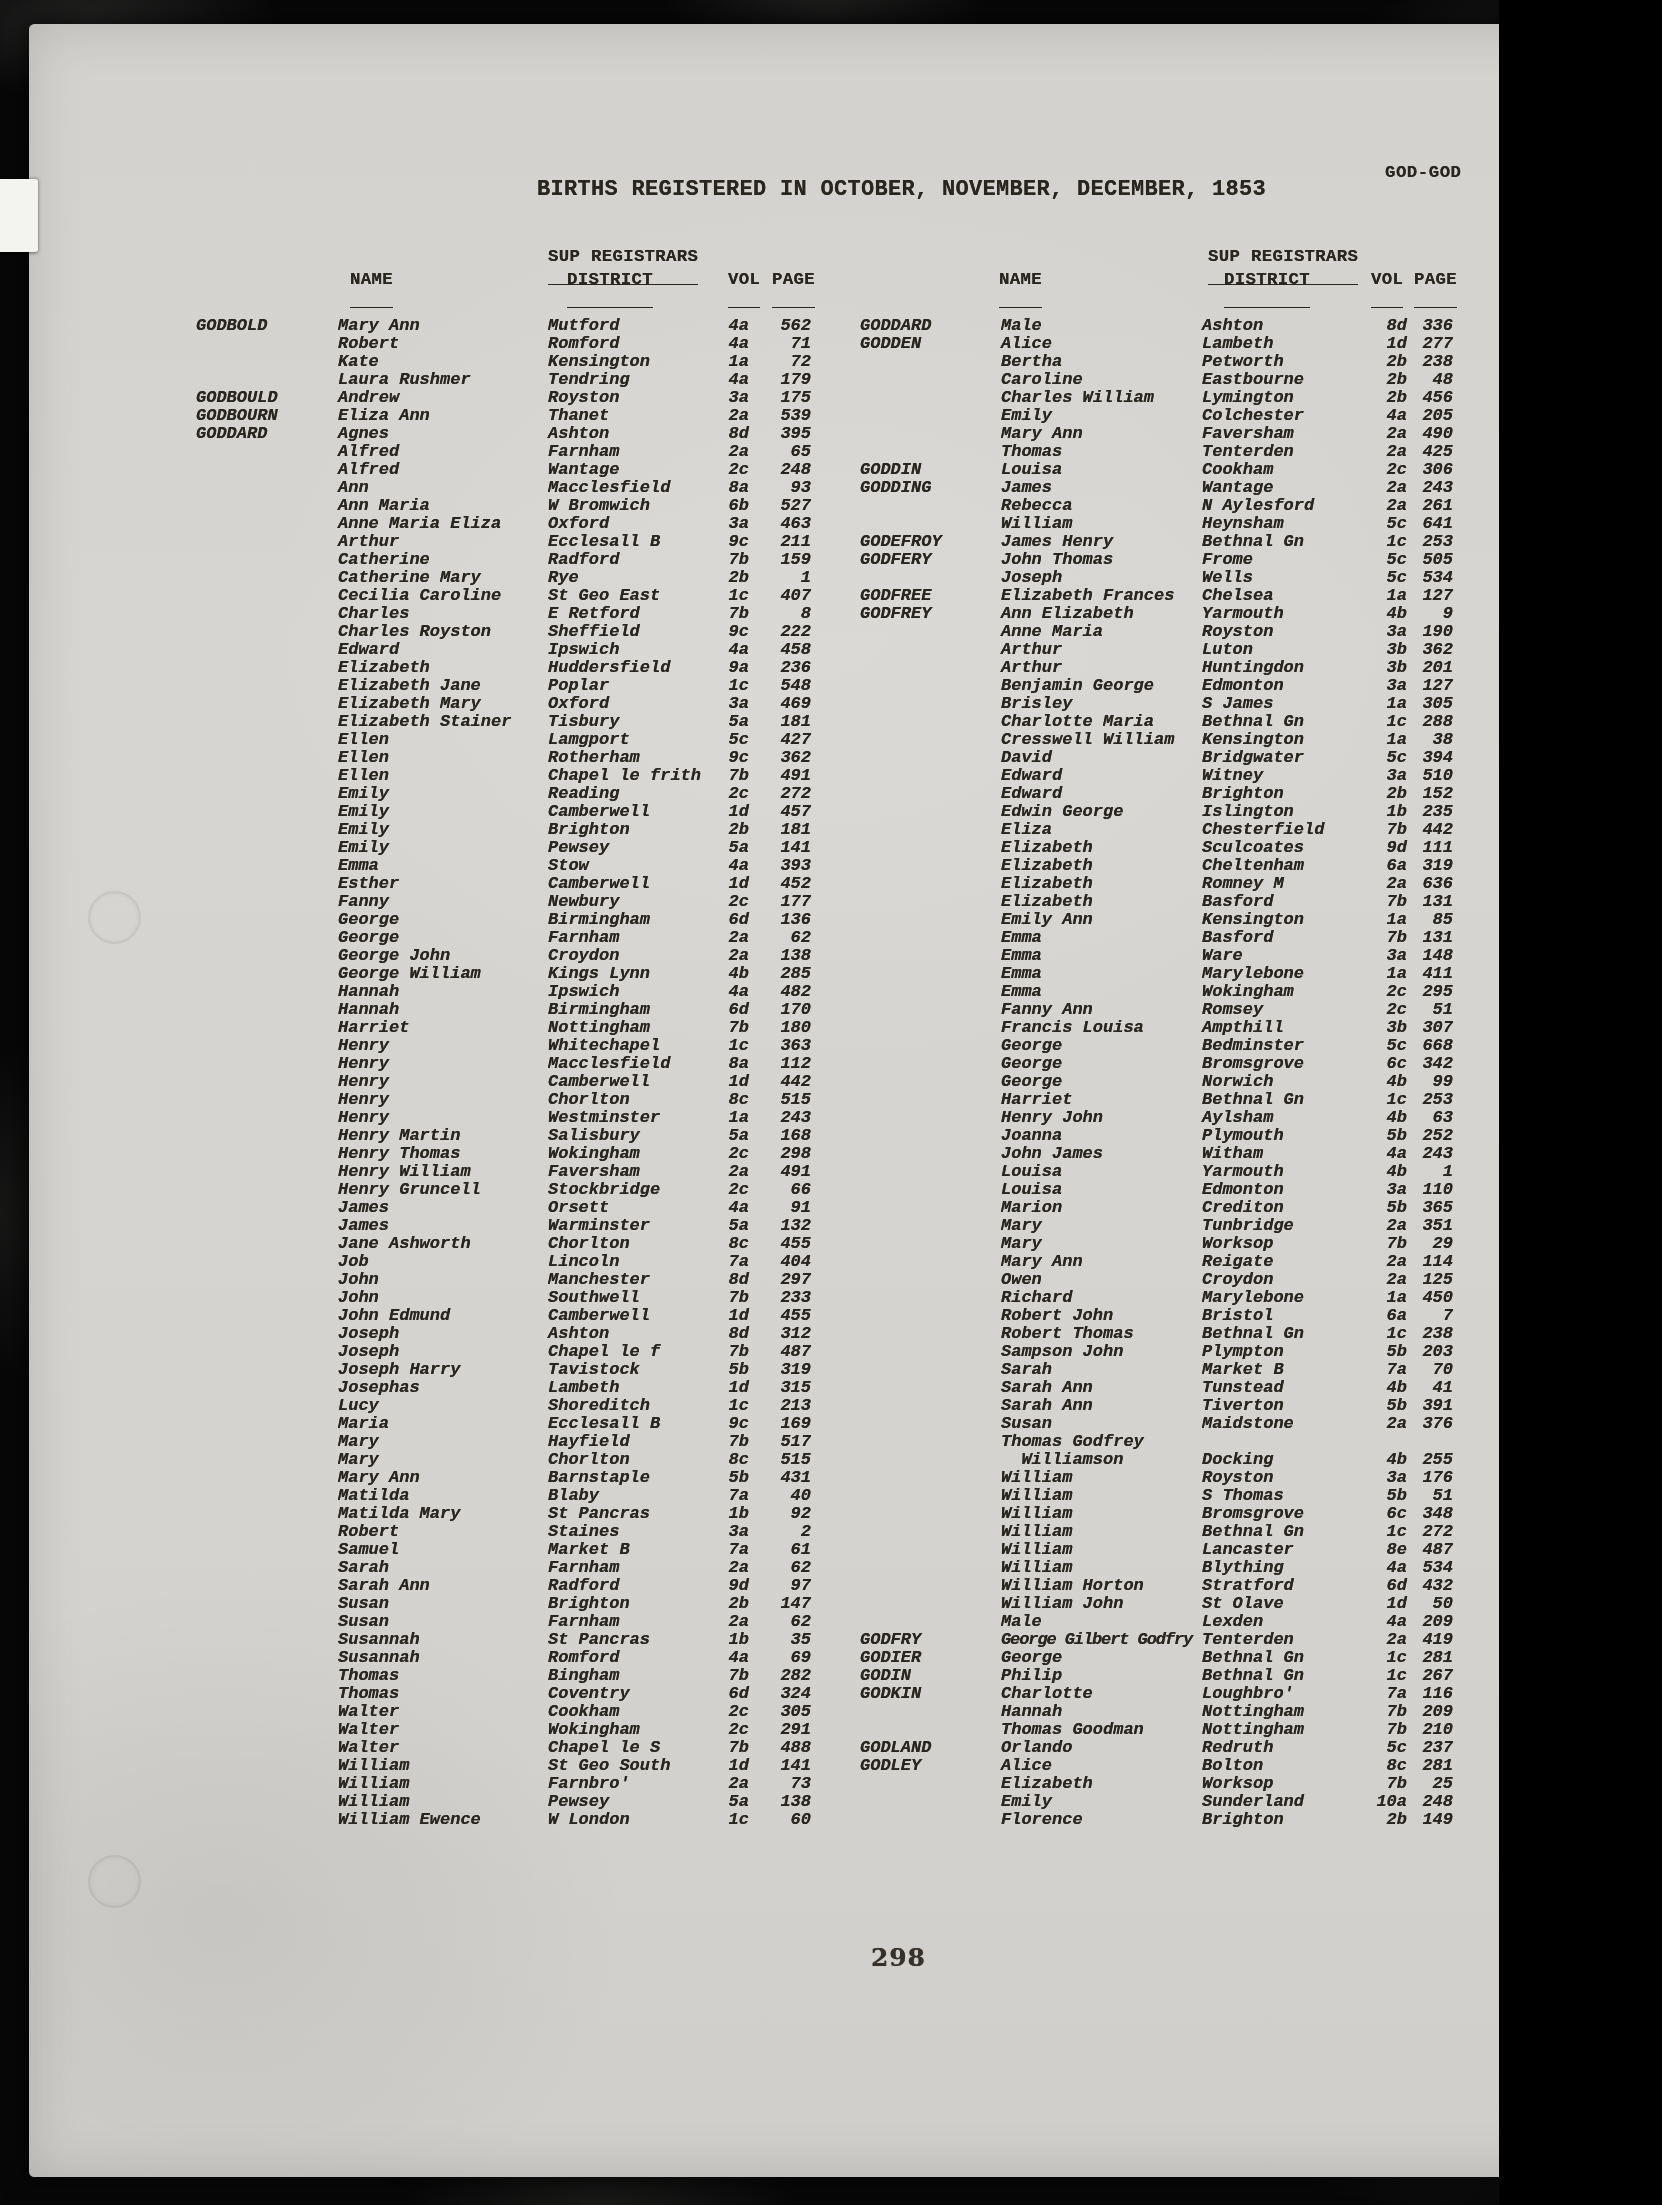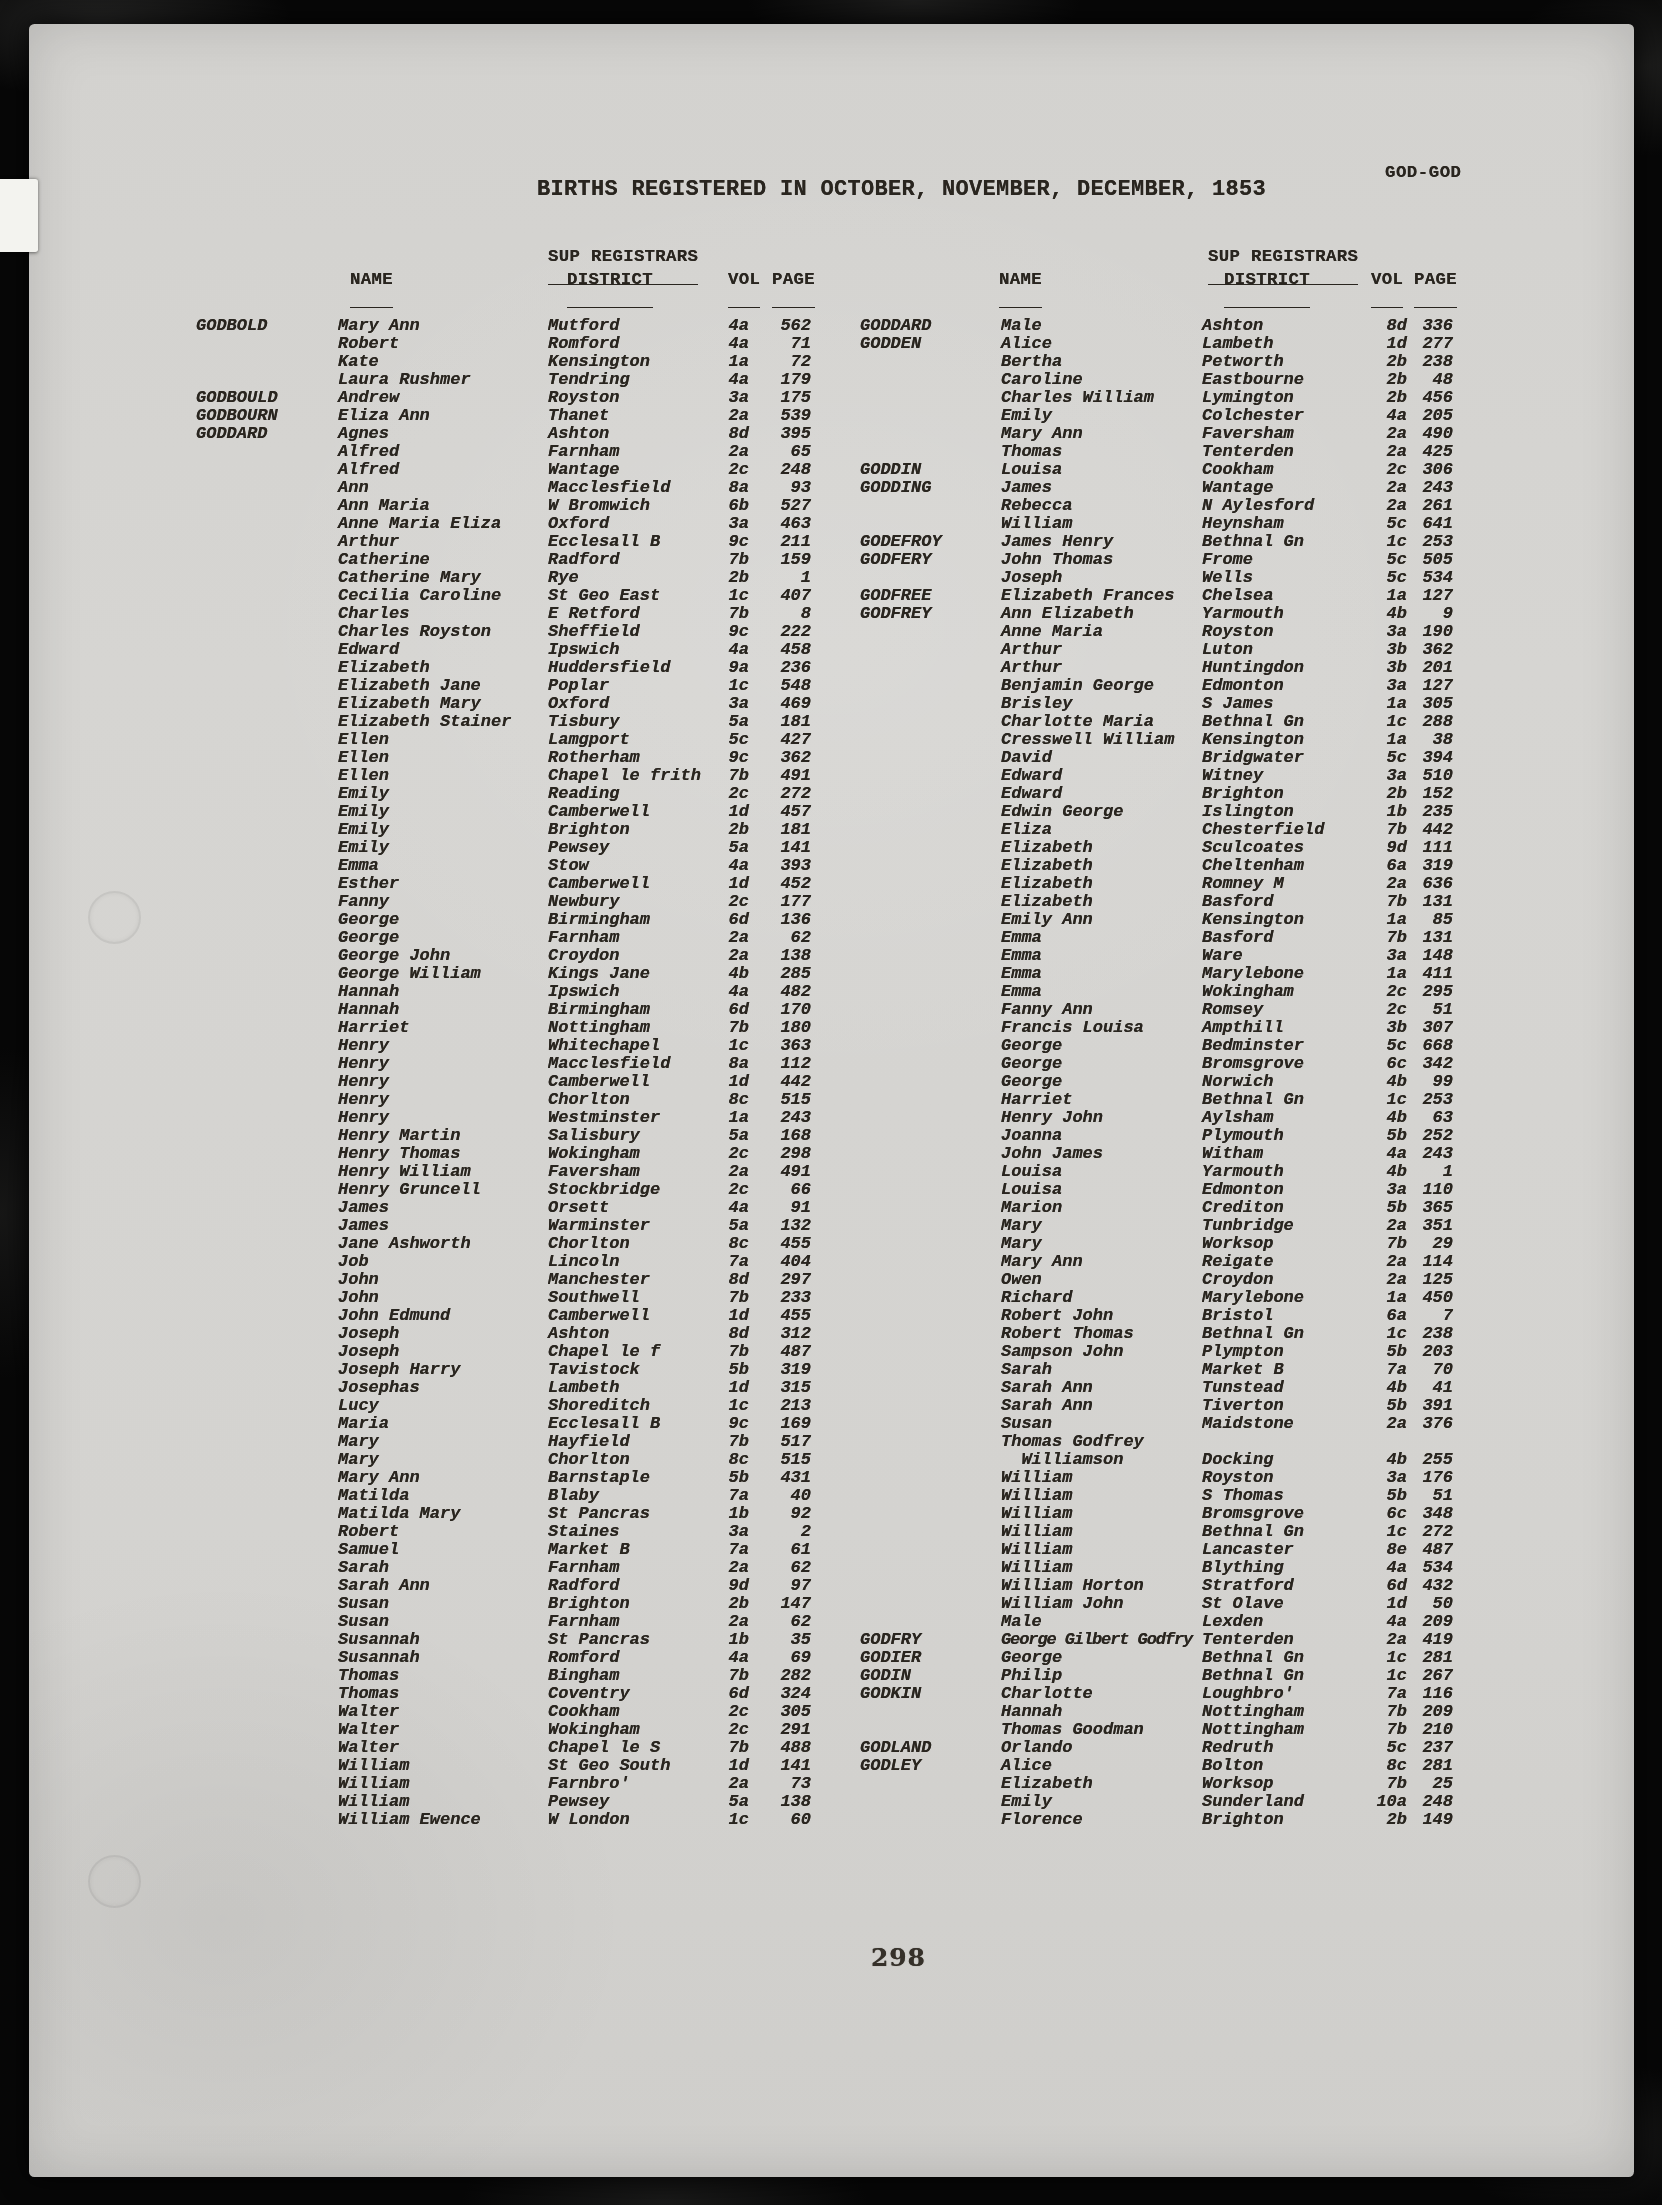--- a/index.html
+++ b/index.html
@@ -1,17 +1,17 @@
 <!DOCTYPE html>
 <html style="font-size:14.6px"><head>
 <meta charset="utf-8">
 <style>
   html,body{margin:0;padding:0;background:#000;}
   .stage{
-    position:relative;width:1662px;height:2206px;overflow:hidden;
+    position:relative;width:1499px;height:2206px;overflow:hidden;
     background:
       radial-gradient(ellipse 274px 110px at 6% 1%, rgba(90,90,88,.35), transparent 70%),
       radial-gradient(ellipse 238px 91px at 55% 0%, rgba(80,80,78,.30), transparent 70%),
       radial-gradient(ellipse 201px 128px at 99% 3%, rgba(85,85,82,.28), transparent 70%),
       radial-gradient(ellipse 183px 238px at 0% 55%, rgba(70,70,68,.25), transparent 70%),
       radial-gradient(ellipse 292px 128px at 40% 100%, rgba(75,75,72,.28), transparent 70%),
       radial-gradient(ellipse 219px 110px at 96% 97%, rgba(70,70,68,.25), transparent 70%),
       #070707;
     font-family:"Liberation Mono","DejaVu Sans Mono",monospace;
   }
@@ -345,21 +345,21 @@
       <div class="row">
         <span class="c-surname"></span>
         <span class="c-given-name">George John</span>
         <span class="c-district">Croydon</span>
         <span class="c-vol">2a</span>
         <span class="c-page">138</span>
       </div>
       <div class="row">
         <span class="c-surname"></span>
         <span class="c-given-name">George William</span>
-        <span class="c-district">Kings Jane</span>
+        <span class="c-district">Kings Lynn</span>
         <span class="c-vol">4b</span>
         <span class="c-page">285</span>
       </div>
       <div class="row">
         <span class="c-surname"></span>
         <span class="c-given-name">Hannah</span>
         <span class="c-district">Ipswich</span>
         <span class="c-vol">4a</span>
         <span class="c-page">482</span>
       </div>

